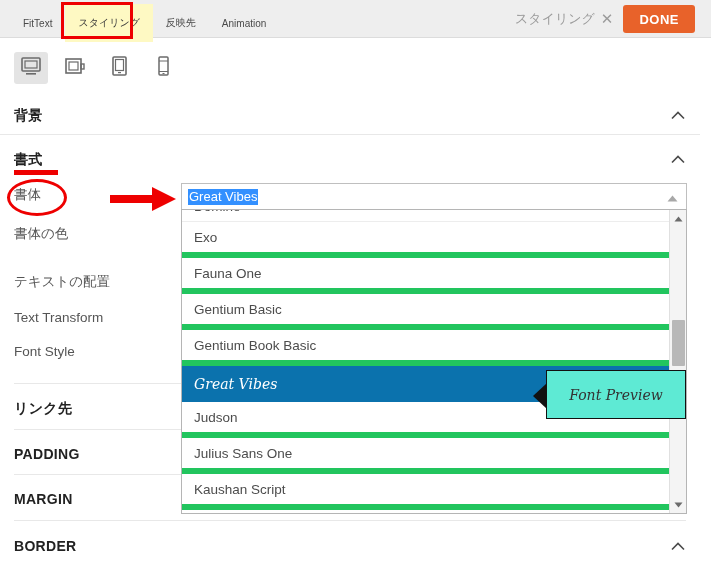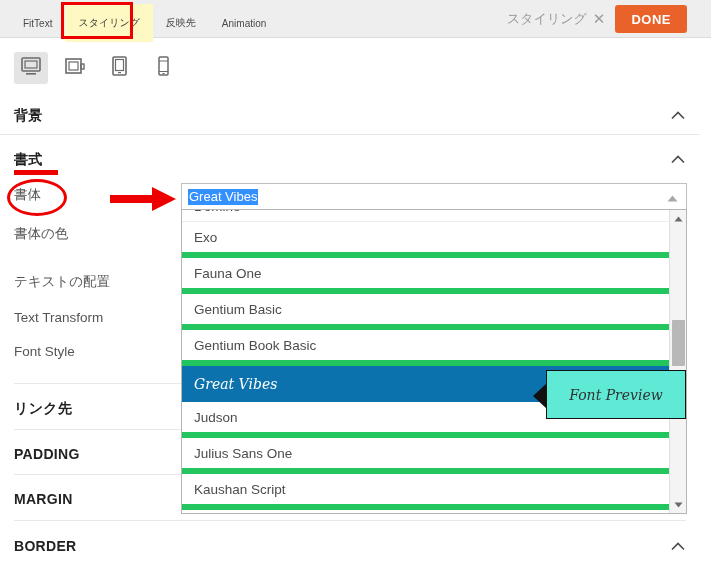--- a/index.html
+++ b/index.html
@@ -23,21 +23,21 @@
     display:flex; align-items:center; cursor:pointer; white-space:nowrap;margin-top:8px;
   }
   .tab.active { background:#fef9c3; color:#3a3a3a; }
 
   .topright { position:absolute; right:0; top:0; height:38px; display:flex; align-items:center; }
   .cancel-label { font-size:13px; color:#9b9b9b; cursor:pointer; }
   .cancel-x { font-size:15px; color:#9b9b9b; margin:0 10px 0 6px; cursor:pointer; }
   .done-btn {
     background:#e8622a; color:#ffffff; font-size:13px; font-weight:bold;
     letter-spacing:.5px; border:none; border-radius:3px;
-    padding:0 16px; height:28px; margin-right:24px; cursor:pointer;
+    padding:0 16px; height:28px; margin-right:16px; cursor:pointer;
   }
 
   
   .ann-box {
     position:absolute; left:61px; top:2px; width:72px; height:37px;
     border:3px solid #ee0000; pointer-events:none; z-index:40;
   }
 
   
   .devrow { position:absolute; left:14px; top:52px; display:flex; gap:10px; align-items:center; }

